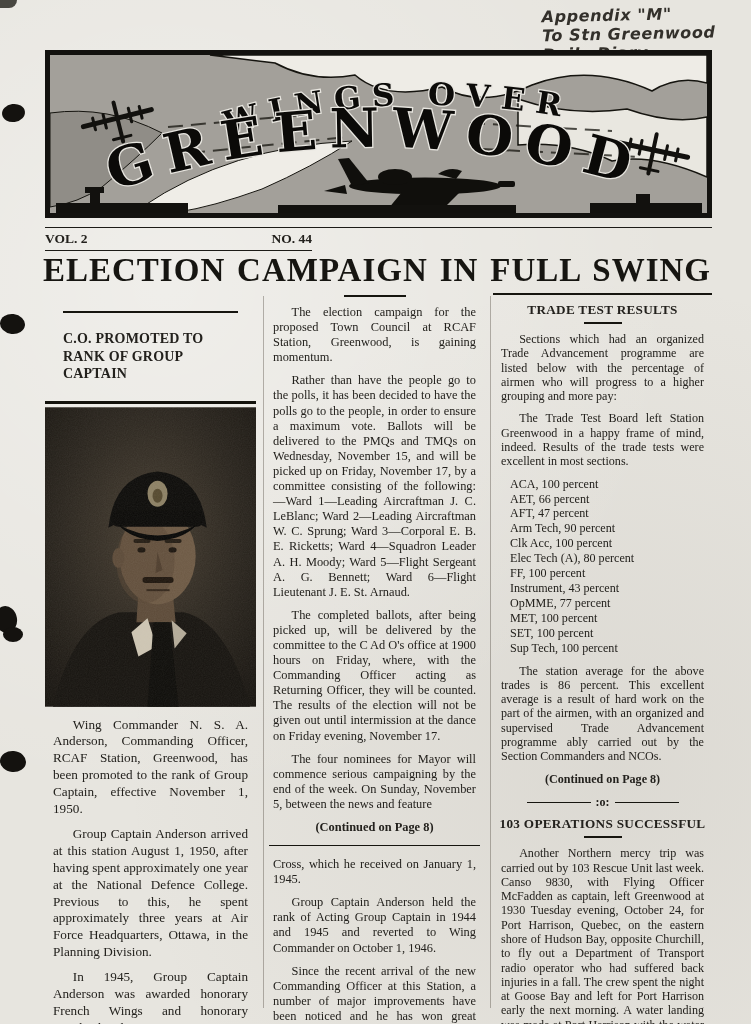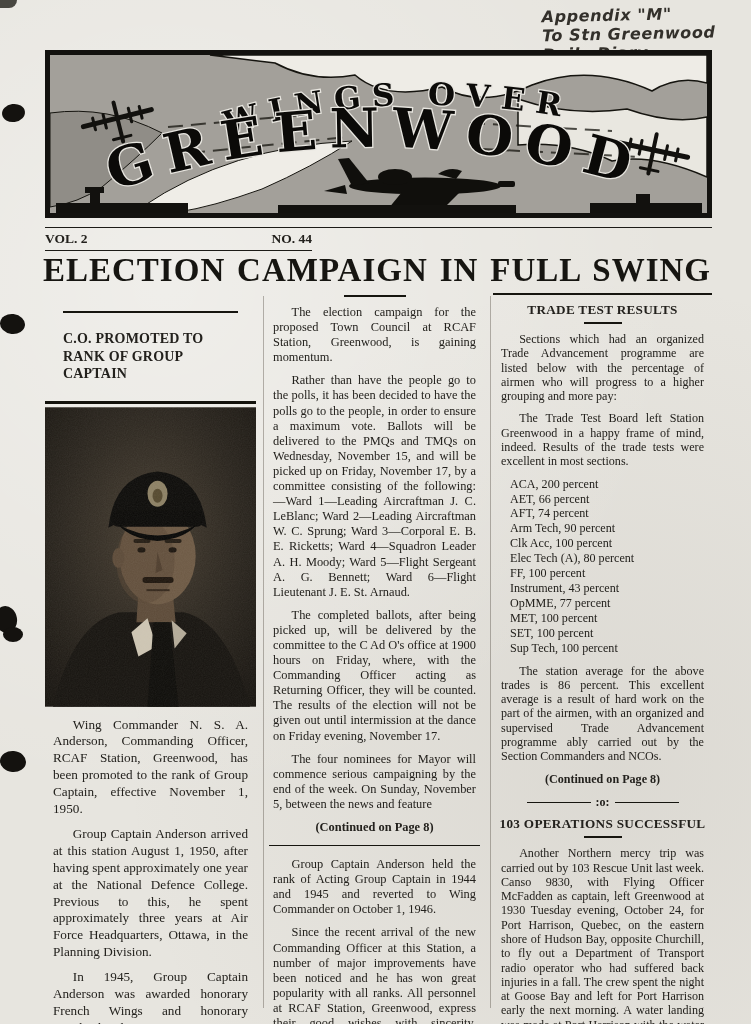--- a/index.html
+++ b/index.html
@@ -231,33 +231,34 @@
     </div>
 
     <div class="col col-mid">
       <div class="mid-dash"></div>
       <p>The election campaign for the proposed Town Council at RCAF Station, Greenwood, is gaining momentum.</p>
       <p>Rather than have the people go to the polls, it has been decided to have the polls go to the people, in order to ensure a maximum vote. Ballots will be delivered to the PMQs and TMQs on Wednesday, November 15, and will be picked up on Friday, November 17, by a committee consisting of the following:—Ward 1—Leading Aircraftman J. C. LeBlanc; Ward 2—Leading Aircraftman W. C. Sprung; Ward 3—Corporal E. B. E. Ricketts; Ward 4—Squadron Leader A. H. Moody; Ward 5—Flight Sergeant A. G. Bennett; Ward 6—Flight Lieutenant J. E. St. Arnaud.</p>
       <p>The completed ballots, after being picked up, will be delivered by the committee to the C Ad O's office at 1900 hours on Friday, where, with the Commanding Officer acting as Returning Officer, they will be counted. The results of the election will not be given out until intermission at the dance on Friday evening, November 17.</p>
       <p>The four nominees for Mayor will commence serious campaigning by the end of the week. On Sunday, November 5, between the news and feature</p>
       <p class="cont">(Continued on Page 8)</p>
       <div class="article-divider"></div>
+      <p class="flush">Cross, which he received on January 1, 1945.</p>
       <p>Group Captain Anderson held the rank of Acting Group Captain in 1944 and 1945 and reverted to Wing Commander on October 1, 1946.</p>
       <p>Since the recent arrival of the new Commanding Officer at this Station, a number of major improvements have been noticed and he has won great popularity with all ranks. All personnel at RCAF Station, Greenwood, express their good wishes with sincerity. "GOOD LUCK, Sir, and congratulations."</p>
     </div>
 
     <div class="col col-right">
       <h3 class="right-title with-rule">TRADE TEST RESULTS</h3>
       <div class="title-dash"></div>
       <p>Sections which had an organized Trade Advancement programme are listed below with the percentage of airmen who will progress to a higher grouping and more pay:</p>
       <p>The Trade Test Board left Station Greenwood in a happy frame of mind, indeed. Results of the trade tests were excellent in most sections.</p>
       <div class="trades">
-        <div>ACA, 200 percent</div>
+        <div>ACA, 100 percent</div>
         <div>AET, 66 percent</div>
-        <div>AFT, 74 percent</div>
+        <div>AFT, 47 percent</div>
         <div>Arm Tech, 90 percent</div>
         <div>Clk Acc, 100 percent</div>
         <div>Elec Tech (A), 80 percent</div>
         <div>FF, 100 percent</div>
         <div>Instrument, 43 percent</div>
         <div>OpMME, 77 percent</div>
         <div>MET, 100 percent</div>
         <div>SET, 100 percent</div>
         <div>Sup Tech, 100 percent</div>
       </div>

